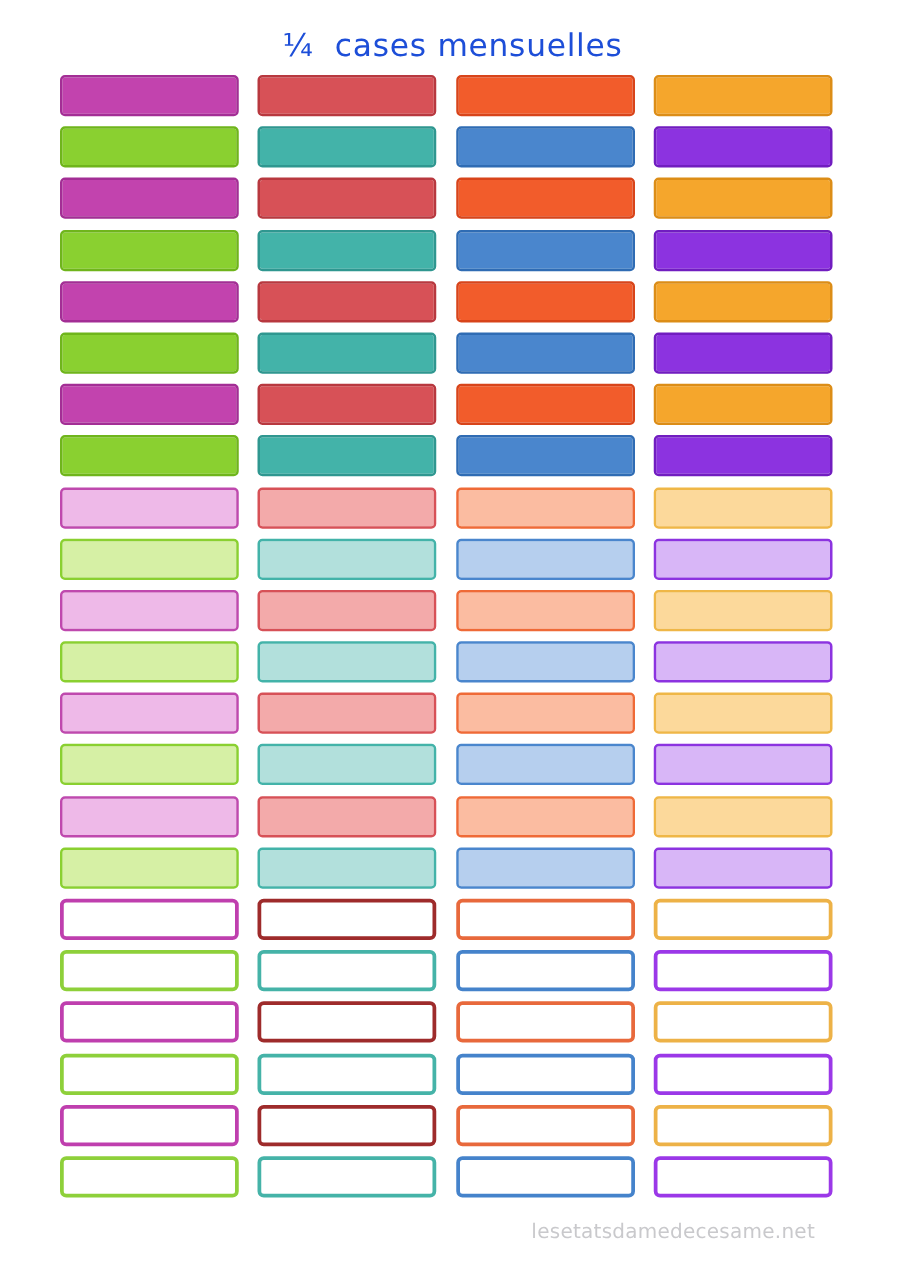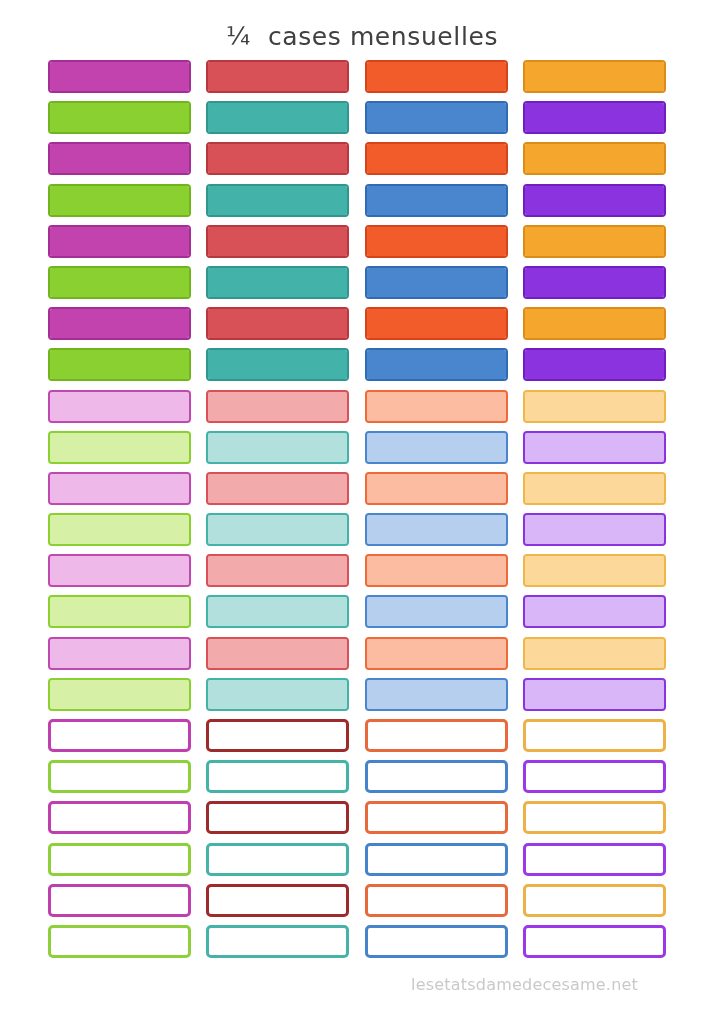--- a/index.html
+++ b/index.html
@@ -26,21 +26,21 @@
   #page-title {
     position: absolute;
     top: 22px;
     left: 0;
     width: 724px;
     text-align: center;
     font-family: "DejaVu Sans", sans-serif;
     font-size: 25px;
     line-height: 30px;
     letter-spacing: 0.6px;
-    color: #404040;
+    color: #1d4ed8;
     font-weight: 400;
     white-space: pre;
   }
 
   
   #label-grid {
     position: absolute;
     top: 60px;
     left: 48px;
     width: 628px;
@@ -70,21 +70,21 @@
   
   .label-box.outline {
     border-width: 3px;
     border-radius: 5px;
   }
 
   
   #footer-credit {
     position: absolute;
     top: 975px;
-    right: 86px;
+    right: 72px;
     font-family: "DejaVu Sans", sans-serif;
     font-size: 16px;
     line-height: 20px;
     letter-spacing: 0.2px;
     color: #c9c9cc;
     white-space: pre;
   }
 </style>
 </head>
 <body>

